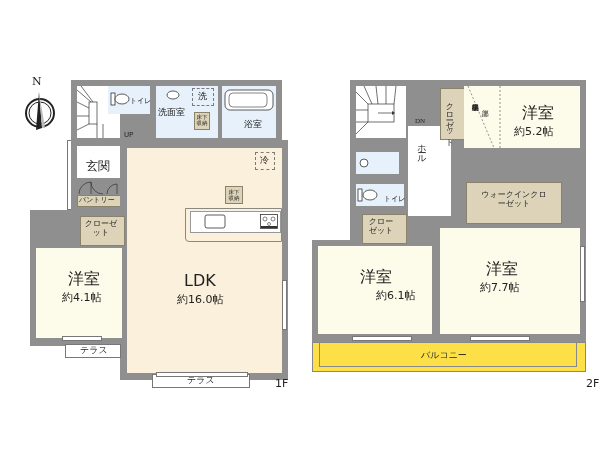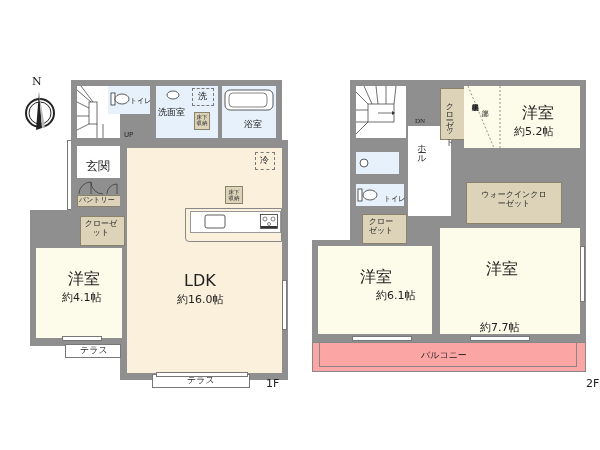--- a/index.html
+++ b/index.html
@@ -149,21 +149,21 @@
     <span class="lbl sm" style="left:14px;top:1px;">テラス</span>
   </div>
   <div class="room outline" style="left:152px;top:374px;width:98px;height:14px;">
     <span class="lbl sm" style="left:34px;top:1px;">テラス</span>
   </div>
 
   <div class="abs window" style="left:156px;top:372px;width:92px;height:5px;"></div>
   <div class="abs window" style="left:282px;top:280px;width:5px;height:50px;"></div>
   <div class="abs window" style="left:62px;top:336px;width:40px;height:5px;"></div>
 
-  <span class="lbl area" style="left:266px;top:378px;">1F</span>
+  <span class="lbl area" style="left:275px;top:378px;">1F</span>
 </div>
 
 <div>
   <div class="abs wall" style="left:350px;top:80px;width:236px;height:262px;"></div>
   <div class="abs wall" style="left:312px;top:240px;width:44px;height:102px;"></div>
 
   <div class="room white" style="left:356px;top:86px;width:50px;height:52px;">
     <svg width="50" height="52" style="left:0;top:0;">
       <g stroke="#333" stroke-width="0.7" fill="none">
         <rect x="12" y="18" width="26" height="18"></rect>
@@ -222,26 +222,26 @@
     <span class="lbl" style="left:3px;top:3px;width:30px;white-space:normal;font-size:8px;">クローゼット</span>
   </div>
 
   <div class="room cream" style="left:318px;top:246px;width:114px;height:88px;">
     <span class="lbl big" style="left:42px;top:22px;">洋室</span>
     <span class="lbl area" style="left:38px;top:44px;margin-left:20px;">約6.1帖</span>
   </div>
 
   <div class="room cream" style="left:440px;top:228px;width:140px;height:106px;">
     <span class="lbl big" style="left:46px;top:32px;">洋室</span>
-    <span class="lbl area" style="left:40px;top:54px;margin-top:40px;">約7.7帖</span>
+    <span class="lbl area" style="left:40px;top:54px;">約7.7帖</span>
   </div>
 
   <div class="abs window" style="left:352px;top:336px;width:60px;height:5px;"></div>
   <div class="abs window" style="left:470px;top:336px;width:60px;height:5px;"></div>
   <div class="abs window" style="left:580px;top:246px;width:5px;height:56px;"></div>
 
-  <div class="abs" style="left:312px;top:342px;width:274px;height:30px;border:1px solid #888;background:#fca5a5;">
+  <div class="abs" style="left:312px;top:342px;width:274px;height:30px;border:1px solid #888;background:#fde047;">
     <div class="abs" style="left:6px;top:0;width:258px;height:24px;border:1px solid #888;border-top:none;"></div>
     <span class="lbl sm" style="left:108px;top:8px;">バルコニー</span>
   </div>
 
   <span class="lbl area" style="left:586px;top:378px;">2F</span>
 </div>
 
 </body></html>

